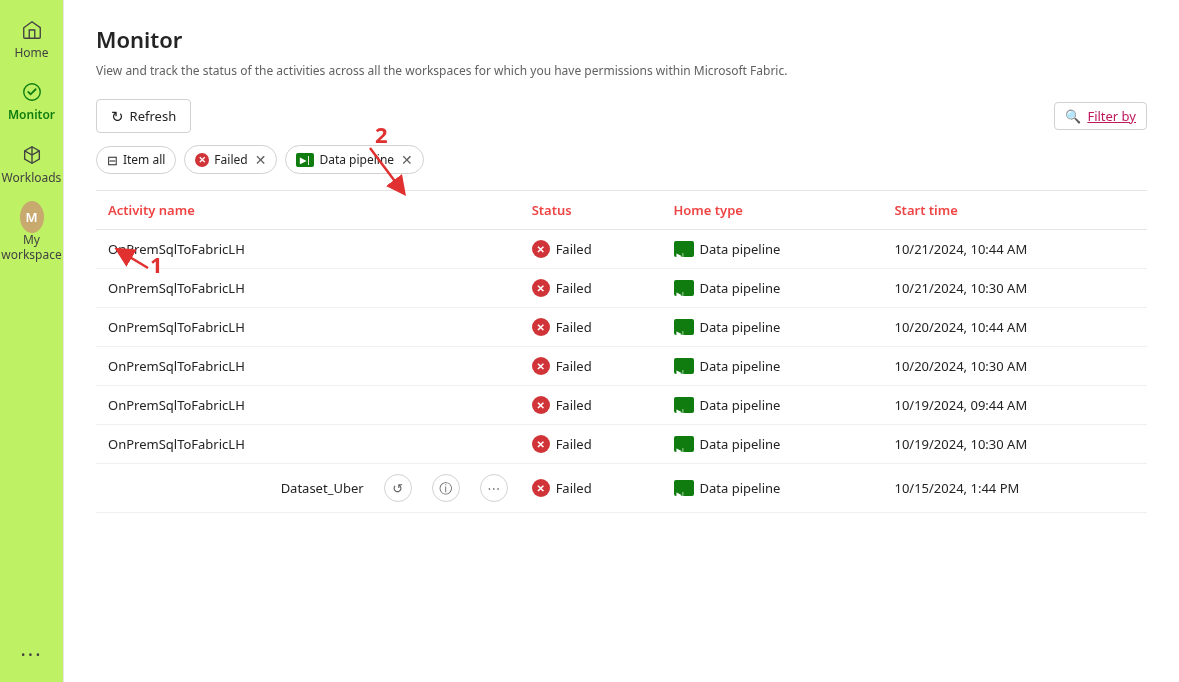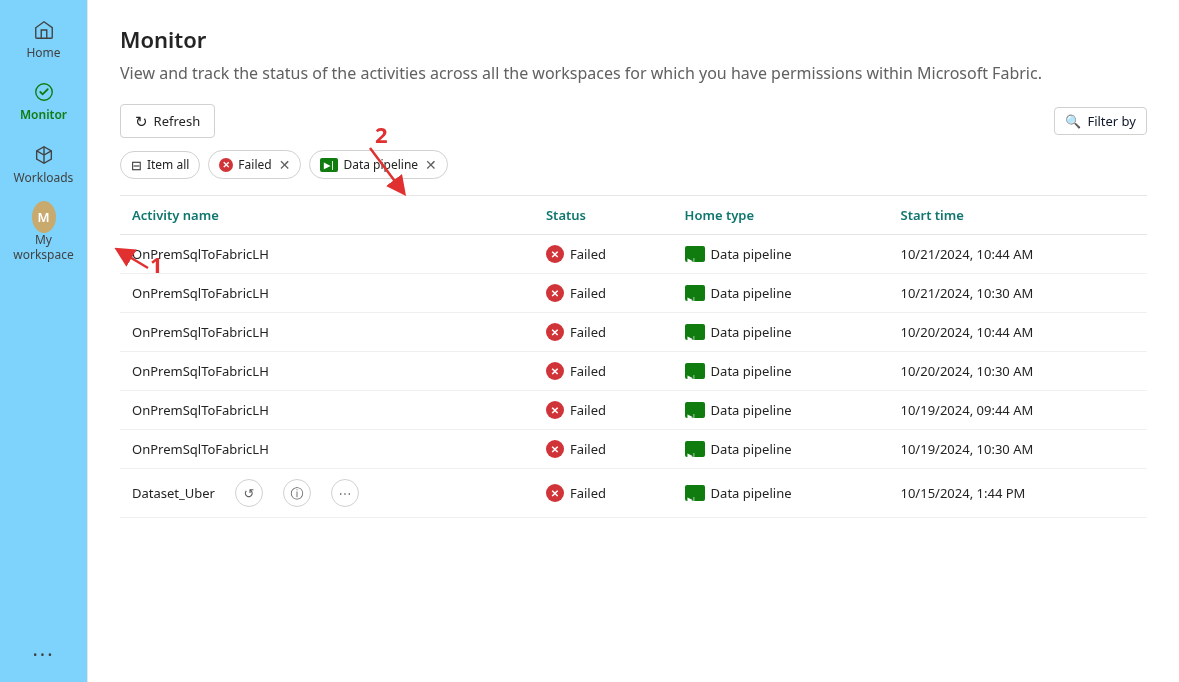--- a/index.html
+++ b/index.html
@@ -7,22 +7,22 @@
       font-family: 'Segoe UI', system-ui, -apple-system, sans-serif;
       font-size: 14px;
       background: #f5f5f5;
       display: flex;
       height: 682px;
       overflow: hidden;
     }
 
     
     .sidebar {
-      width: 88px;
-      background: #7dd3fc;
+      width: 64px;
+      background: #bef264;
       border-right: 1px solid #e5e5e5;
       display: flex;
       flex-direction: column;
       align-items: center;
       padding: 8px 0;
       flex-shrink: 0;
     }
     .sidebar-item {
       display: flex;
       flex-direction: column;
@@ -100,21 +100,21 @@
       overflow-y: auto;
     }
 
     .page-title {
       font-size: 22px;
       font-weight: 600;
       color: #242424;
       margin-bottom: 8px;
     }
     .page-subtitle {
-      font-size: 16px;
+      font-size: 12px;
       color: #616161;
       margin-bottom: 20px;
     }
 
     
     .toolbar {
       display: flex;
       align-items: center;
       gap: 8px;
       margin-bottom: 12px;
@@ -181,21 +181,21 @@
     }
     table {
       width: 100%;
       border-collapse: collapse;
     }
     thead th {
       text-align: left;
       padding: 10px 12px;
       font-size: 13px;
       font-weight: 600;
-      color: #0f766e;
+      color: #ef4444;
       border-bottom: 1px solid #e5e5e5;
     }
     tbody tr {
       border-bottom: 1px solid #f0f0f0;
     }
     tbody td {
       padding: 10px 12px;
       font-size: 13px;
       color: #242424;
     }
@@ -316,21 +316,21 @@
     <h1 class="page-title">Monitor</h1>
     <p class="page-subtitle">View and track the status of the activities across all the workspaces for which you have permissions within Microsoft Fabric.</p>
 
     <div class="toolbar">
       <button class="btn-refresh">
         <span style="font-size:15px;">↻</span>
         <span>Refresh</span>
       </button>
       <div class="filter-bar">
         <span style="font-size:13px;">🔍</span>
-        <span style="color:#0f172a;">Filter by</span>
+        <span style="color:#be185d;text-decoration:underline;">Filter by</span>
       </div>
     </div>
 
     <div class="filter-tags">
       <div class="tag">
         <span style="font-size:13px;">⊟</span>
         <span>Item all</span>
       </div>
       <div class="tag">
         <span class="tag-icon">
@@ -462,21 +462,21 @@
       <div class="pipeline-icon">
         <div class="pipeline-icon-inner"></div>
       </div>
       <span>Data pipeline</span>
     </div>
   </td>
               <td>10/19/2024, 10:30 AM</td>
             </tr>
             <tr>
               <td>
-                <div style="display: flex; align-items: center; gap: 20px;">
+                <div style="display: flex; align-items: center; gap: 20px; justify-content: flex-end;">
                   <span>Dataset_Uber</span>
                   <div class="row-action-btn">↺</div>
                   <div class="row-action-btn">ⓘ</div>
                   <div class="row-action-btn">⋯</div>
                 </div>
               </td>
               <td>
     <div class="status-cell">
       <div class="status-icon-failed"></div>
       <span>Failed</span>

